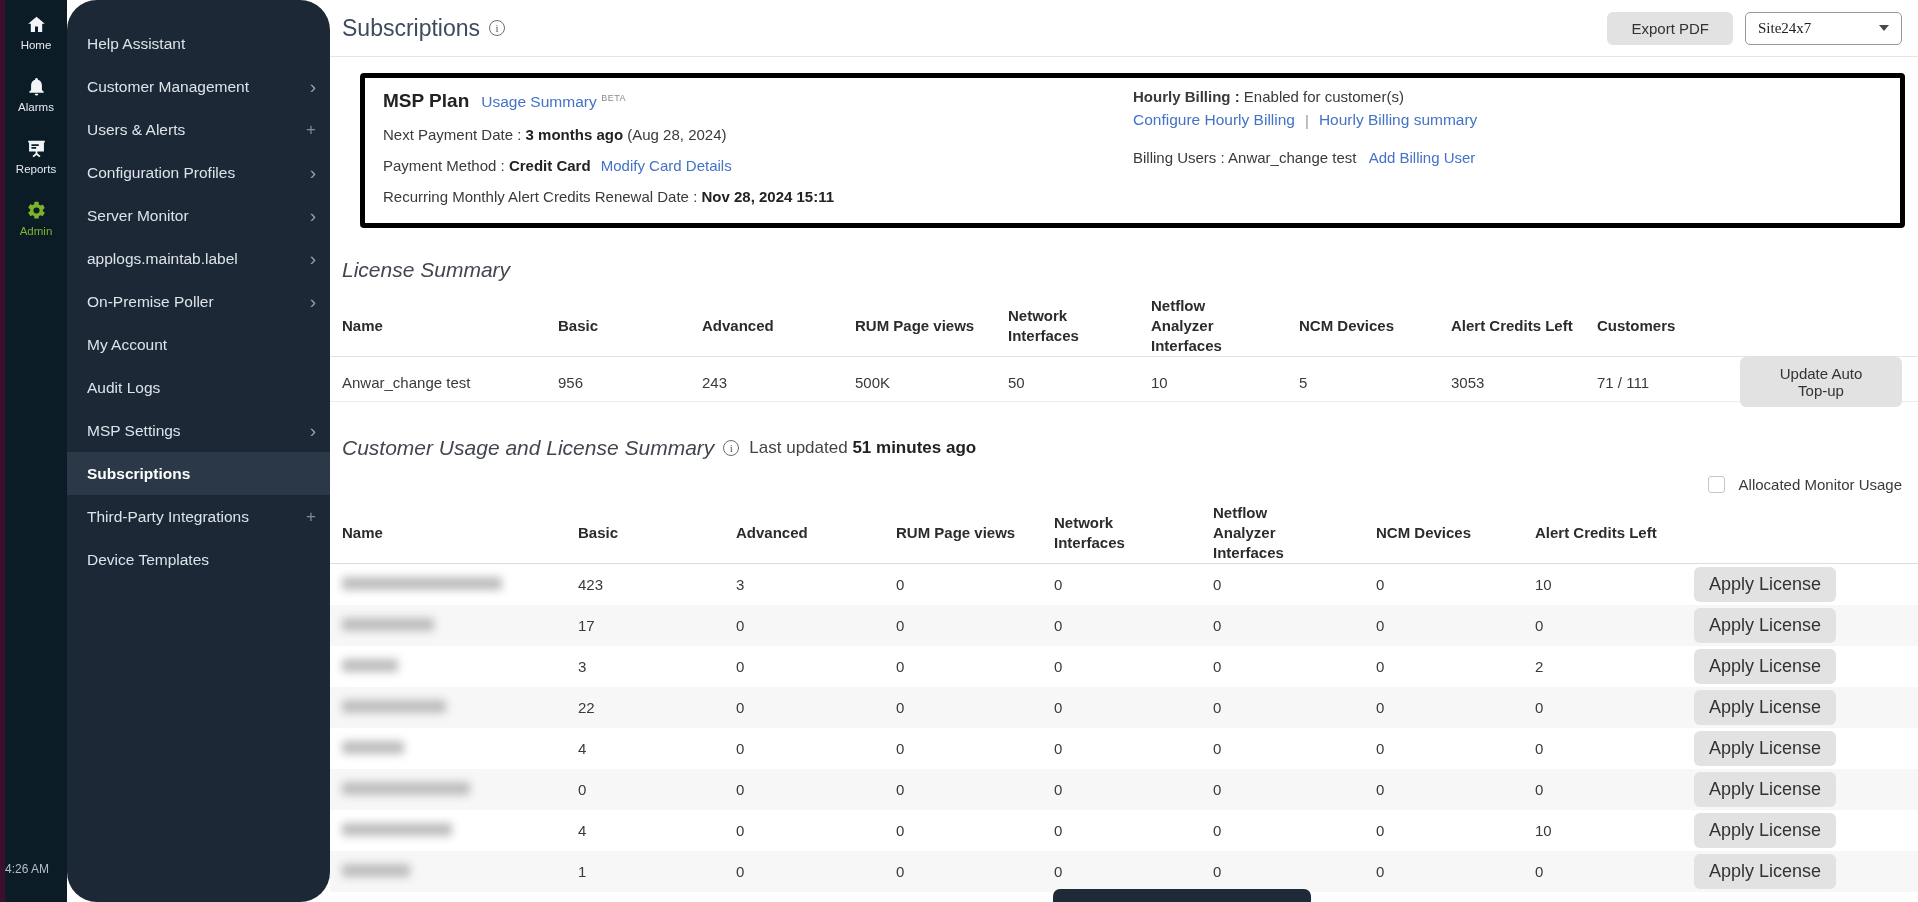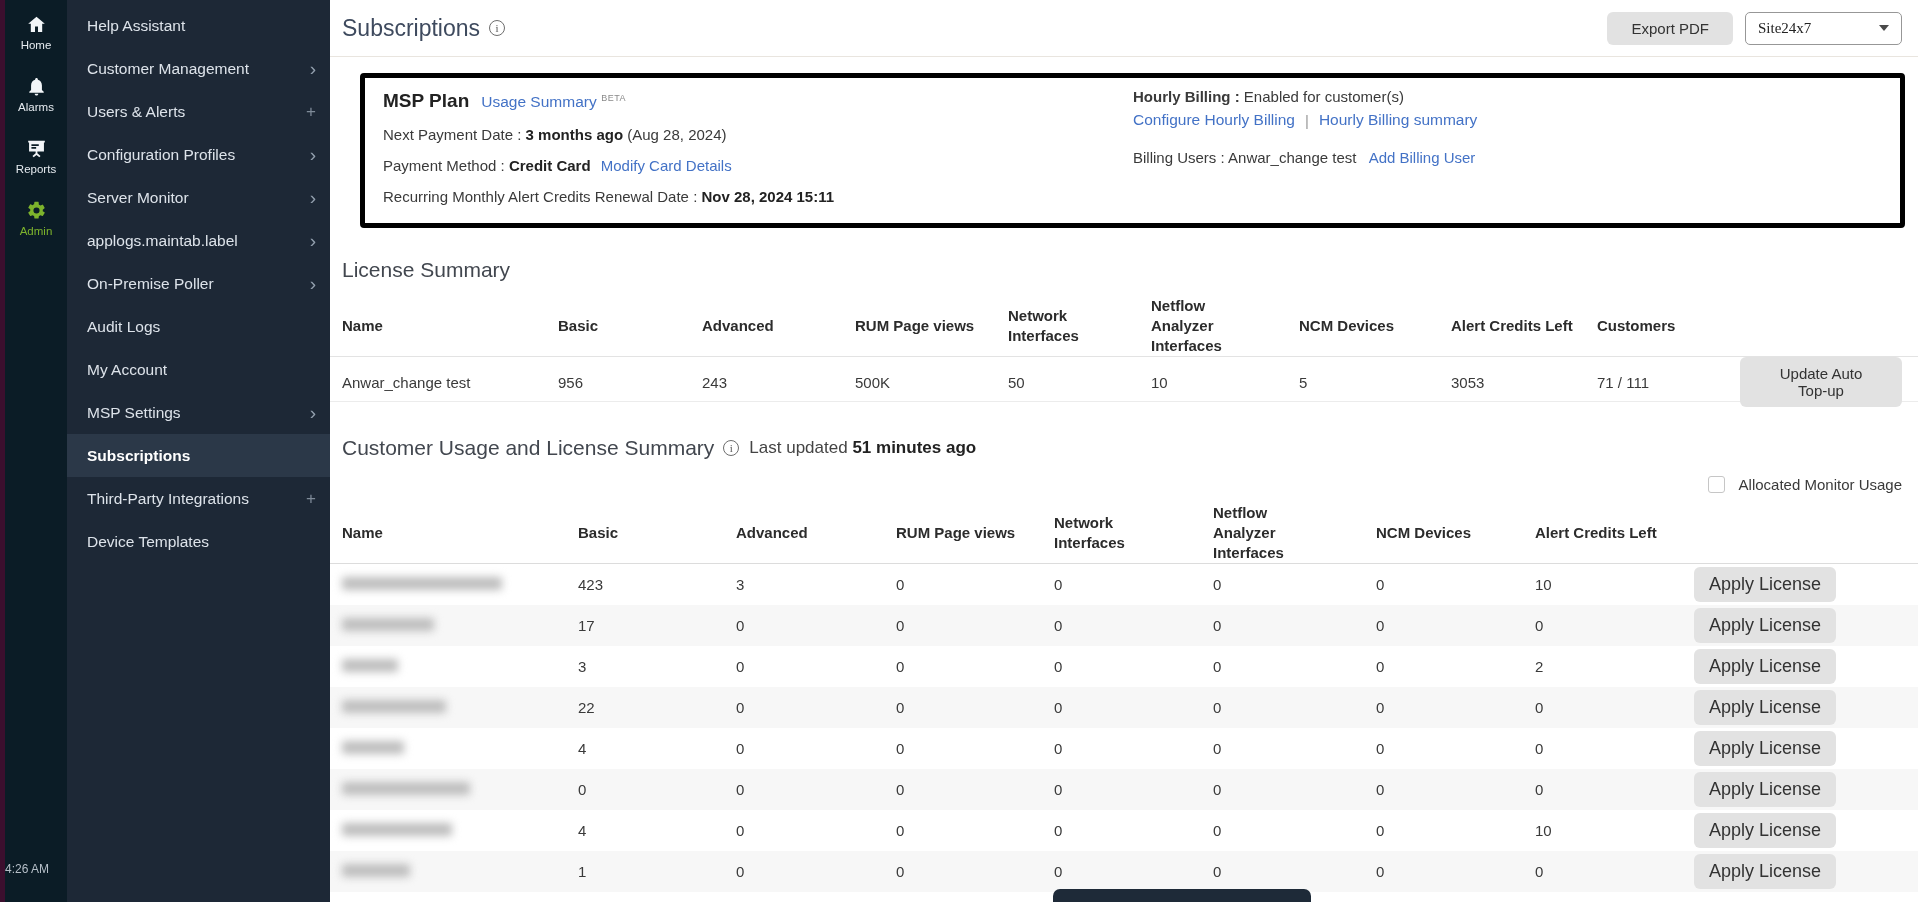--- a/index.html
+++ b/index.html
@@ -15,21 +15,21 @@
   }
   .rail-item { width:62px; padding-top:14px; height:62px; display:flex; flex-direction:column; align-items:center; cursor:pointer; }
   .rail-item svg { width:21px; height:21px; fill:#f2f5f8; }
   .rail-item .rail-label { font-size:11.5px; color:#e6ebf0; margin-top:4px; }
   .rail-item.active svg { fill:var(--green,#7db32c); }
   .rail-item.active .rail-label { color:var(--green,#7db32c); }
   .rail-time { position:absolute; bottom:26px; width:62px; text-align:left; font-size:12px; color:#b6bfc8; }
   
   .sidebar {
     position:absolute; left:67px; top:0; width:263px; height:902px;
-    background:var(--side-bg,#1d2836); padding-top:4px;
+    background:var(--side-bg,#1d2836); padding-top:22px;border-radius:30px;
   }
   .side-item {
     height:43px; display:flex; align-items:center; justify-content:space-between;
     padding:0 14px 0 20px; font-size:15.5px; color:#dde3ea; cursor:pointer; white-space:nowrap;
   }
   .side-item.active { background:var(--active-bg,#2b3848); color:#fff; font-weight:bold; }
   .expand-chevron { color:#93a0ae; font-size:19px; line-height:1; font-weight:400; }
   .expand-plus { color:#7f8b99; font-size:17px; line-height:1; }
   
   .main { position:absolute; left:330px; top:0; width:1588px; height:902px; background:#fff; }
@@ -59,21 +59,21 @@
   .msp-title { font-size:19px; font-weight:bold; color:#222; }
   .beta-tag { font-size:9px; color:#8a8a8a; letter-spacing:.5px; position:relative; top:-6px; }
   .link { color:var(--blue,#4372c6); cursor:pointer; text-decoration:none; font-size:15.5px; }
   .msp-line { margin-top:14px; font-size:15px; color:#3a3a3a; }
   .msp-line b { color:#222; }
   .msp-right { position:absolute; left:768px; top:10px; font-size:15px; }
   .msp-right .links-row { margin-top:6px; display:flex; gap:10px; align-items:center; }
   .pipe { color:#9a9a9a; }
   .billing-row { margin-top:20px; }
   
-  .section-h { font-size:21px; color:#42474f; font-weight:400; margin:30px 0 0 12px; }
+  .section-h { font-size:21px; color:#42474f; font-weight:400; margin:30px 0 0 12px;font-style:italic; }
   .usage-head { display:flex; align-items:center; margin:34px 0 0 12px; }
   .last-updated { font-size:17px; color:#444; margin-left:10px; }
   .last-updated b { color:#222; }
   
   .tbl1-head, .tbl1-row {
     display:grid; padding-left:12px;
     grid-template-columns:216px 144px 153px 153px 143px 148px 152px 146px 143px 1fr;
     align-items:center;
   }
   .tbl1-head { margin-top:14px; min-height:54px; border-bottom:1px solid #e3e3e3; }
@@ -149,24 +149,24 @@
     </div>
     <div class="side-item">
       <span>applogs.maintab.label</span>
       <span class="expand-chevron">›</span>
     </div>
     <div class="side-item">
       <span>On-Premise Poller</span>
       <span class="expand-chevron">›</span>
     </div>
     <div class="side-item">
+      <span>My Account</span>
+    </div>
+    <div class="side-item">
       <span>Audit Logs</span>
-    </div>
-    <div class="side-item">
-      <span>My Account</span>
     </div>
     <div class="side-item">
       <span>MSP Settings</span>
       <span class="expand-chevron">›</span>
     </div>
     <div class="side-item active">
       <span>Subscriptions</span>
     </div>
     <div class="side-item">
       <span>Third-Party Integrations</span>

